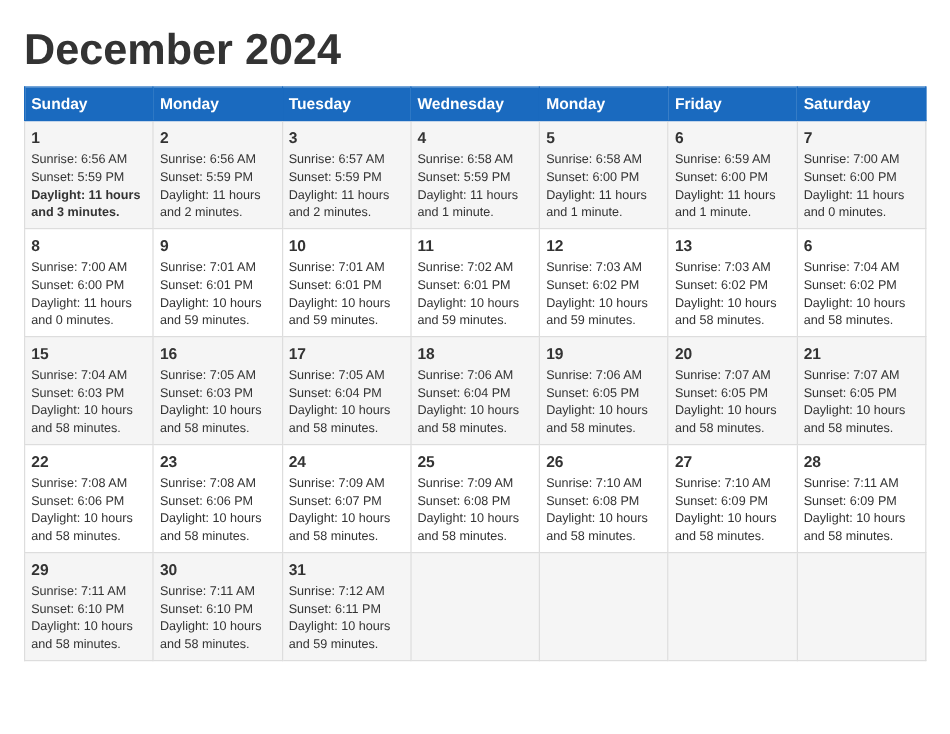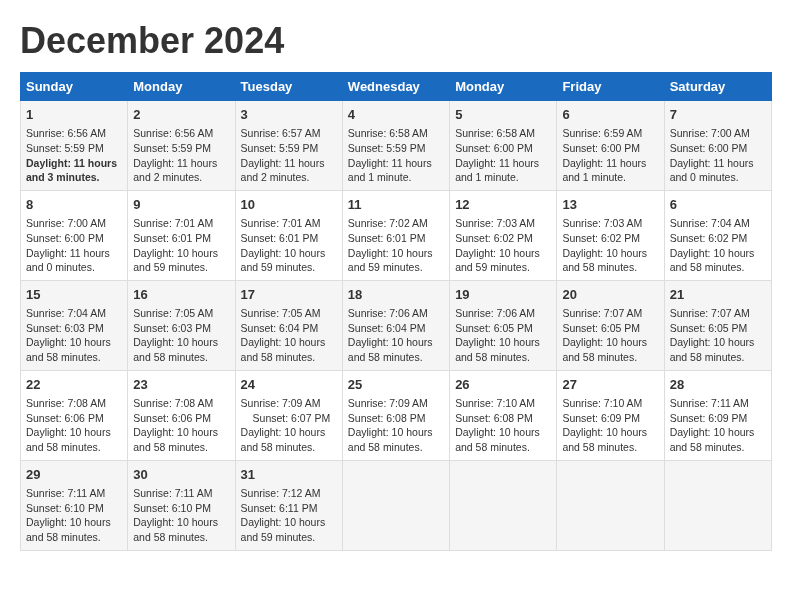--- a/index.html
+++ b/index.html
@@ -246,21 +246,21 @@
         </td>
         <td>
           <span class="day-num">23</span>
           <span style="display: block;">Sunrise: 7:08 AM</span>
           <span style="display: block;">Sunset: 6:06 PM</span>
           <span style="display: block;">Daylight: 10 hours and 58 minutes.</span>
         </td>
         <td>
           <span class="day-num">24</span>
           <span style="display: block;">Sunrise: 7:09 AM</span>
-          <span style="display: block; margin-left: 12px;">Sunset: 6:07 PM</span>
+          <span style="display: block;">Sunset: 6:07 PM</span>
           <span style="display: block;">Daylight: 10 hours and 58 minutes.</span>
         </td>
         <td>
           <span class="day-num">25</span>
           <span style="display: block;">Sunrise: 7:09 AM</span>
           <span style="display: block;">Sunset: 6:08 PM</span>
           <span style="display: block;">Daylight: 10 hours and 58 minutes.</span>
         </td>
         <td>
           <span class="day-num">26</span>

